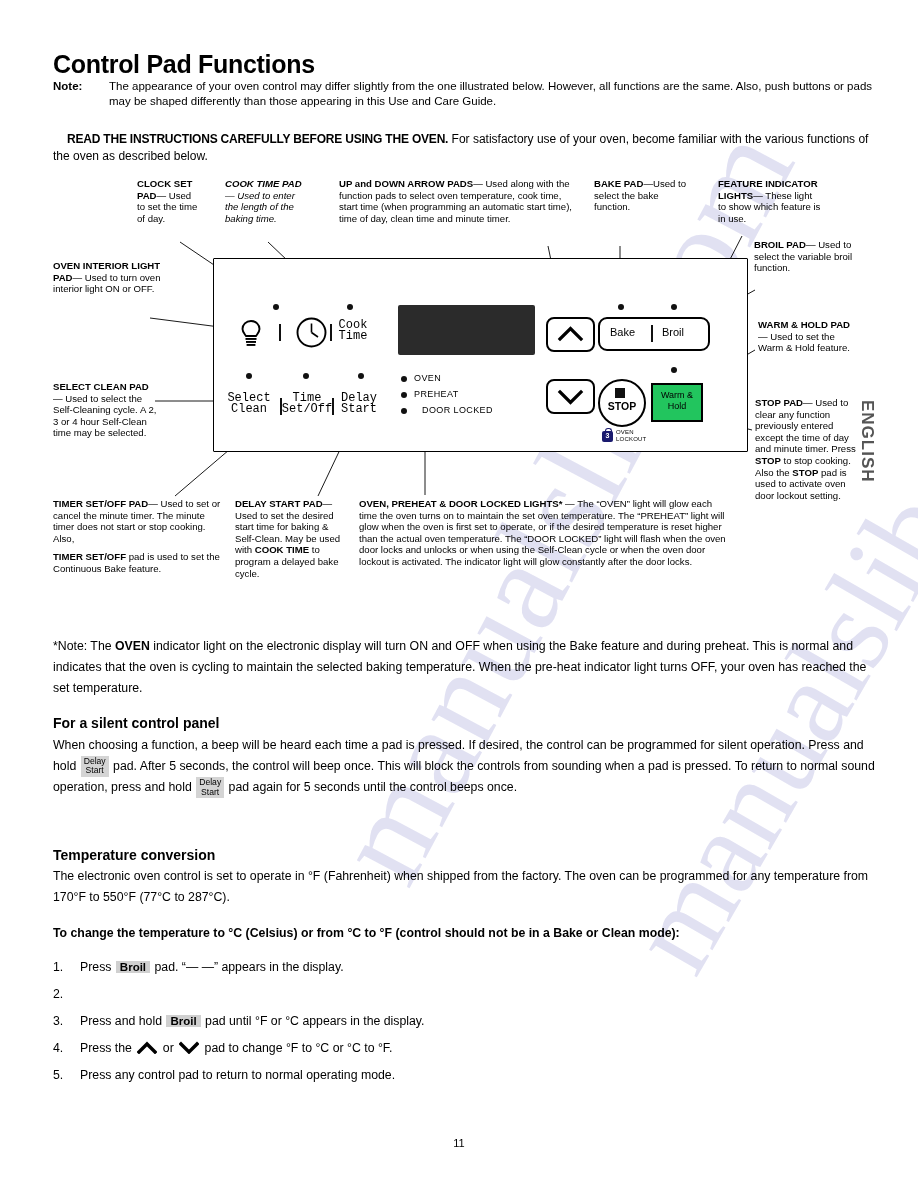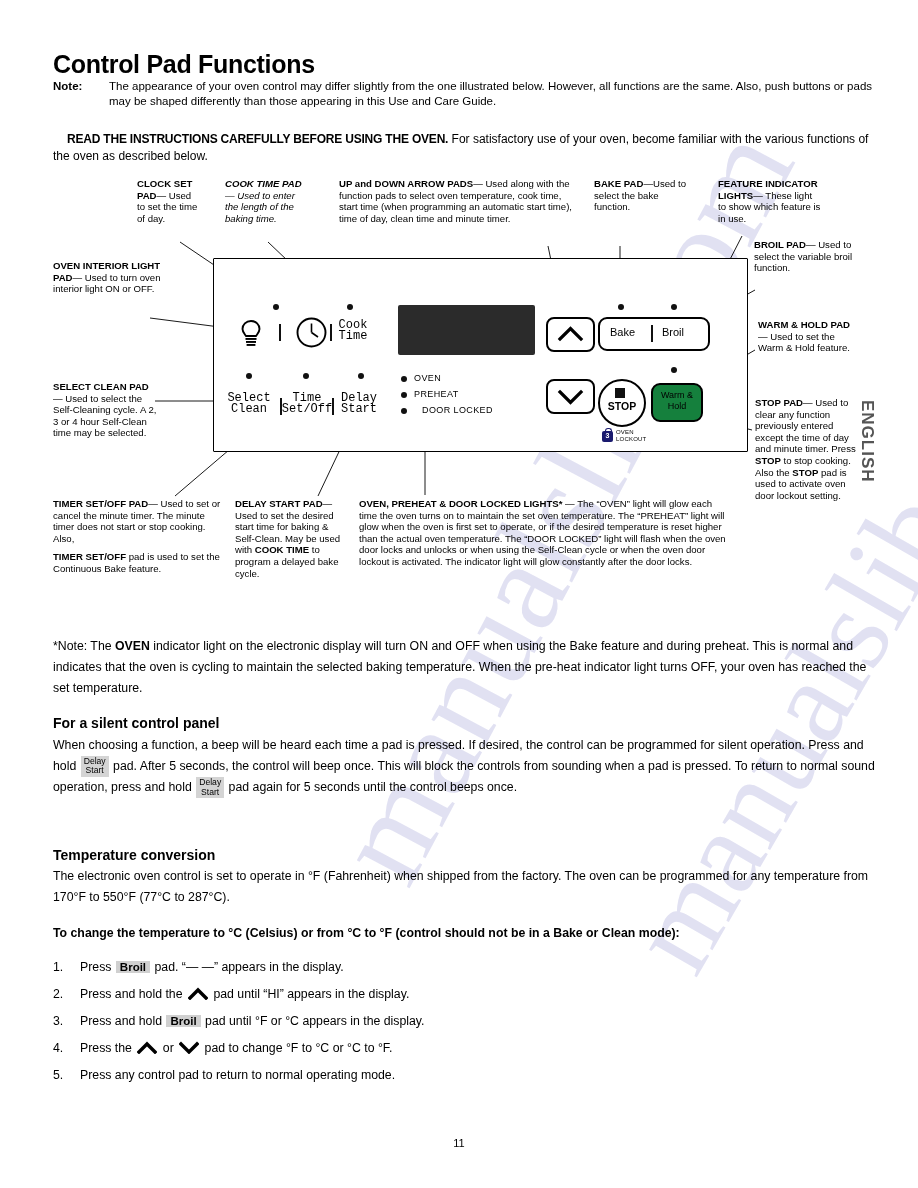--- a/index.html
+++ b/index.html
@@ -58,21 +58,21 @@
   }
   .bakebroil .t {
     position:absolute; top:7px; font-size:11px; font-weight:500;
   }
   .stopbtn {
     position:absolute; left:384px; top:120px; width:44px; height:44px;
     border:2.1px solid #000; border-radius:50%; background:#fff;
   }
   .warmhold {
     position:absolute; left:437px; top:124px; width:48px; height:35px;
-    border:2.1px solid #000; border-radius:9px; background:#15803d;
+    border:2.1px solid #000; border-radius:0; background:#22c55e;
   }
   .warmhold .t { position:absolute; left:0; width:48px; top:5px; text-align:center;
     font-size:9px; line-height:11px; }
   .lockicon {
     position:absolute; left:388px; top:172px; width:11px; height:11px;
     background:#1a1a6e; border-radius:2px;
   }
   .lockicon::before {
     content:""; position:absolute; left:3px; top:-3.5px; width:5px; height:5px;
     border:1.4px solid #1a1a6e; border-bottom:none;
@@ -358,23 +358,20 @@
 
   <div class="para" style="top:923px; font-weight:bold;">To change the temperature to °C (Celsius) or from °C to °F (control should not be in a Bake or Clean mode):</div>
 
   <div class="numlist" style="top:960px;">
     <div class="li">
       <span class="n">1.</span>
       <span class="tx"><span>Press </span><span class="inline-broil">Broil</span><span> pad. “— —” appears in the display.</span></span>
     </div>
     <div class="li">
       <span class="n">2.</span>
-      <span class="tx"><span>Press and hold the </span><span class="arrow-glyph"><svg width="20" height="13" viewBox="0 0 20 13">
-              <polyline points="2,11 10,3 18,11" fill="none" stroke="#000" stroke-width="3.4" stroke-linecap="square"></polyline>
-            </svg></span><span> pad until “HI” appears in the display.</span></span>
     </div>
     <div class="li">
       <span class="n">3.</span>
       <span class="tx"><span>Press and hold </span><span class="inline-broil">Broil</span><span> pad until °F or °C appears in the display.</span></span>
     </div>
     <div class="li">
       <span class="n">4.</span>
       <span class="tx"><span>Press the </span><span class="arrow-glyph"><svg width="20" height="13" viewBox="0 0 20 13">
               <polyline points="2,11 10,3 18,11" fill="none" stroke="#000" stroke-width="3.4" stroke-linecap="square"></polyline>
             </svg></span><span> or </span><span class="arrow-glyph"><svg width="20" height="13" viewBox="0 0 20 13">

